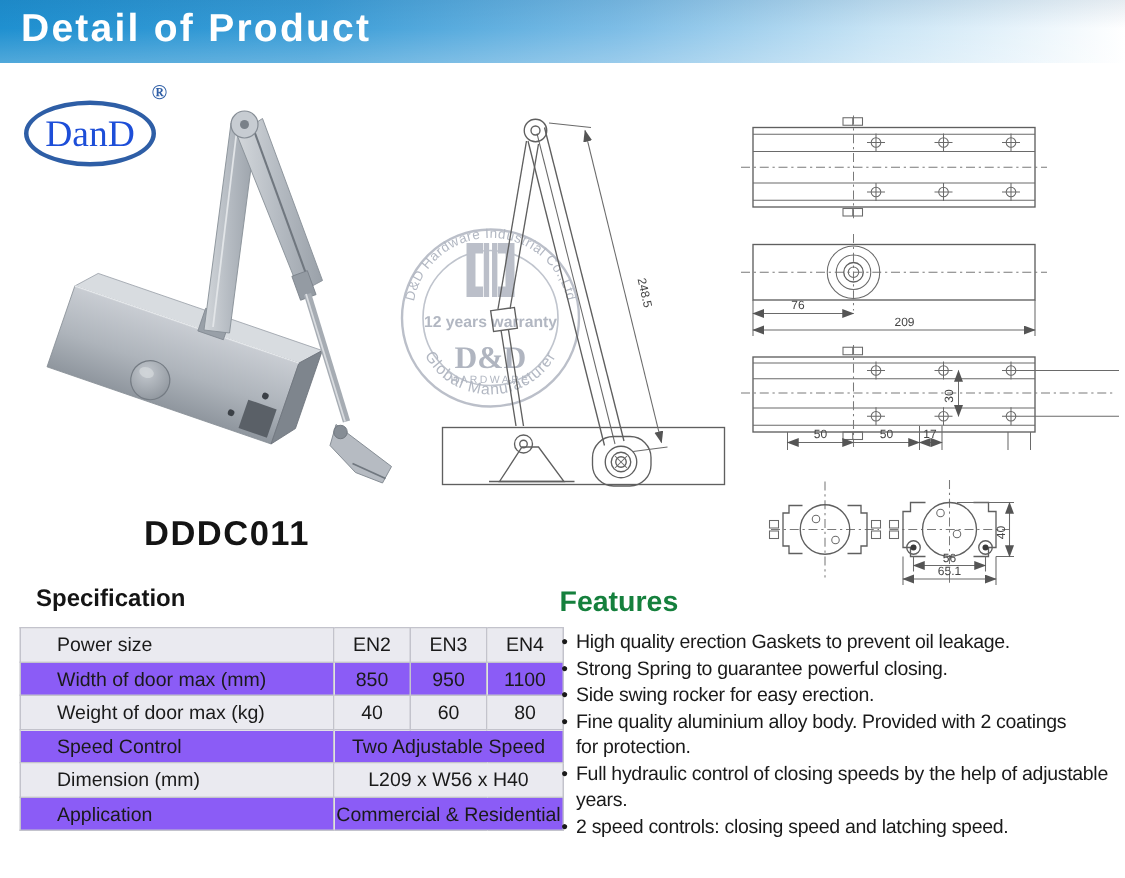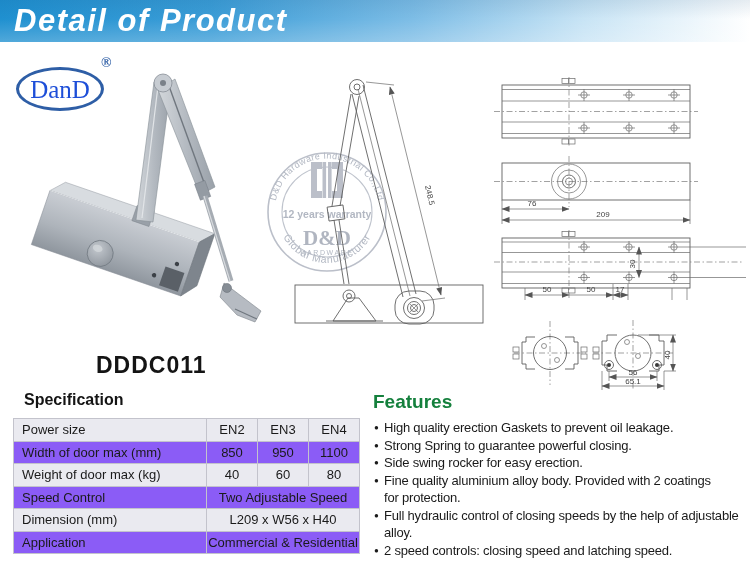--- a/index.html
+++ b/index.html
@@ -4,44 +4,44 @@
 <style>
   html,body{margin:0;padding:0;}
   body{width:750px;height:585px;background:#ffffff;font-family:"Liberation Sans",sans-serif;overflow:hidden;}
   .page{position:relative;width:750px;height:585px;background:#ffffff;}
 
   
   .banner{position:absolute;left:0;top:0;width:750px;height:42px;
     background:linear-gradient(90deg,#1f90d0 0%,#3b9dd7 28%,#7dbde6 55%,#c8e4f5 78%,#ffffff 100%);}
   .banner::before{content:"";position:absolute;inset:0;
     background:linear-gradient(180deg,rgba(10,70,120,0.10) 0%,rgba(255,255,255,0.0) 45%,rgba(255,255,255,0.22) 100%);}
-  .banner-title{position:absolute;left:14px;top:3px;z-index:2;color:#ffffff;font-size:31px;
-    font-weight:bold;letter-spacing:1.5px;font-style:italic;}
+  .banner-title{position:absolute;left:14px;top:3px;z-index:2;color:#ffffff;font-size:26px;
+    font-weight:bold;letter-spacing:1.5px;}
 
   
   .logo{position:absolute;left:16px;top:67px;width:82px;height:38px;border:3px solid #2e5ea6;
     border-radius:50%;display:flex;align-items:center;justify-content:center;background:#fff;}
   .logo-text{font-family:"Liberation Serif",serif;font-weight:normal;font-size:25px;color:#1d4ed8;line-height:1;}
   .reg-mark{position:absolute;left:101px;top:55px;font-size:14px;font-weight:bold;color:#2e5ea6;
     font-family:"Liberation Serif",serif;}
 
   
-  .model{position:absolute;left:96px;top:352px;font-size:23px;font-weight:bold;letter-spacing:1px;color:#141414;}
+  .model{position:absolute;left:96px;top:342px;font-size:23px;font-weight:bold;letter-spacing:1px;color:#141414;}
 
   
   .photo-svg{position:absolute;left:28px;top:62px;}
   .mid-svg{position:absolute;left:248px;top:58px;}
   .right-svg{position:absolute;left:488px;top:58px;}
 
   
   .spec-heading{position:absolute;left:24px;top:391px;font-size:16px;font-weight:bold;color:#141414;}
   .spec-table{position:absolute;left:13px;top:418px;width:335px;border-collapse:collapse;
     font-size:13px;color:#1a1a1a;table-layout:fixed;}
   .spec-table td{border:1px solid #c3c3cc;height:21.5px;padding:0;overflow:hidden;}
-  .spec-table td.lbl{width:184px;text-align:left;padding-left:8px;}
+  .spec-table td.lbl{width:184px;text-align:left;padding-left:24px;}
   .spec-table td.val{width:50px;text-align:center;}
   .spec-table tr.odd{background:#eaeaf0;}
   .spec-table tr.even{background:#8b5cf6;}
 
   
   .features-heading{position:absolute;left:373px;top:391px;font-size:19px;font-weight:bold;color:#15803d;}
   .features-list{position:absolute;left:374px;top:419px;width:376px;font-size:13px;line-height:17.5px;
     color:#1a1a1a;letter-spacing:-0.2px;}
   .feat{display:flex;}
   .feat .bullet{width:10px;font-size:8px;line-height:17.5px;flex:none;}
@@ -407,21 +407,21 @@
       <span class="bullet">●</span>
       <div class="lines">
         <span>Fine quality aluminium alloy body. Provided with 2 coatings</span>
         <span>for protection.</span>
       </div>
     </div>
     <div class="feat">
       <span class="bullet">●</span>
       <div class="lines">
         <span>Full hydraulic control of closing speeds by the help of adjustable</span>
-        <span>alloy.</span>
+        <span>years.</span>
       </div>
     </div>
     <div class="feat">
       <span class="bullet">●</span>
       <div class="lines">
           <span>2 speed controls: closing speed and latching speed.</span>
         </div>
     </div>
   </div>
 

